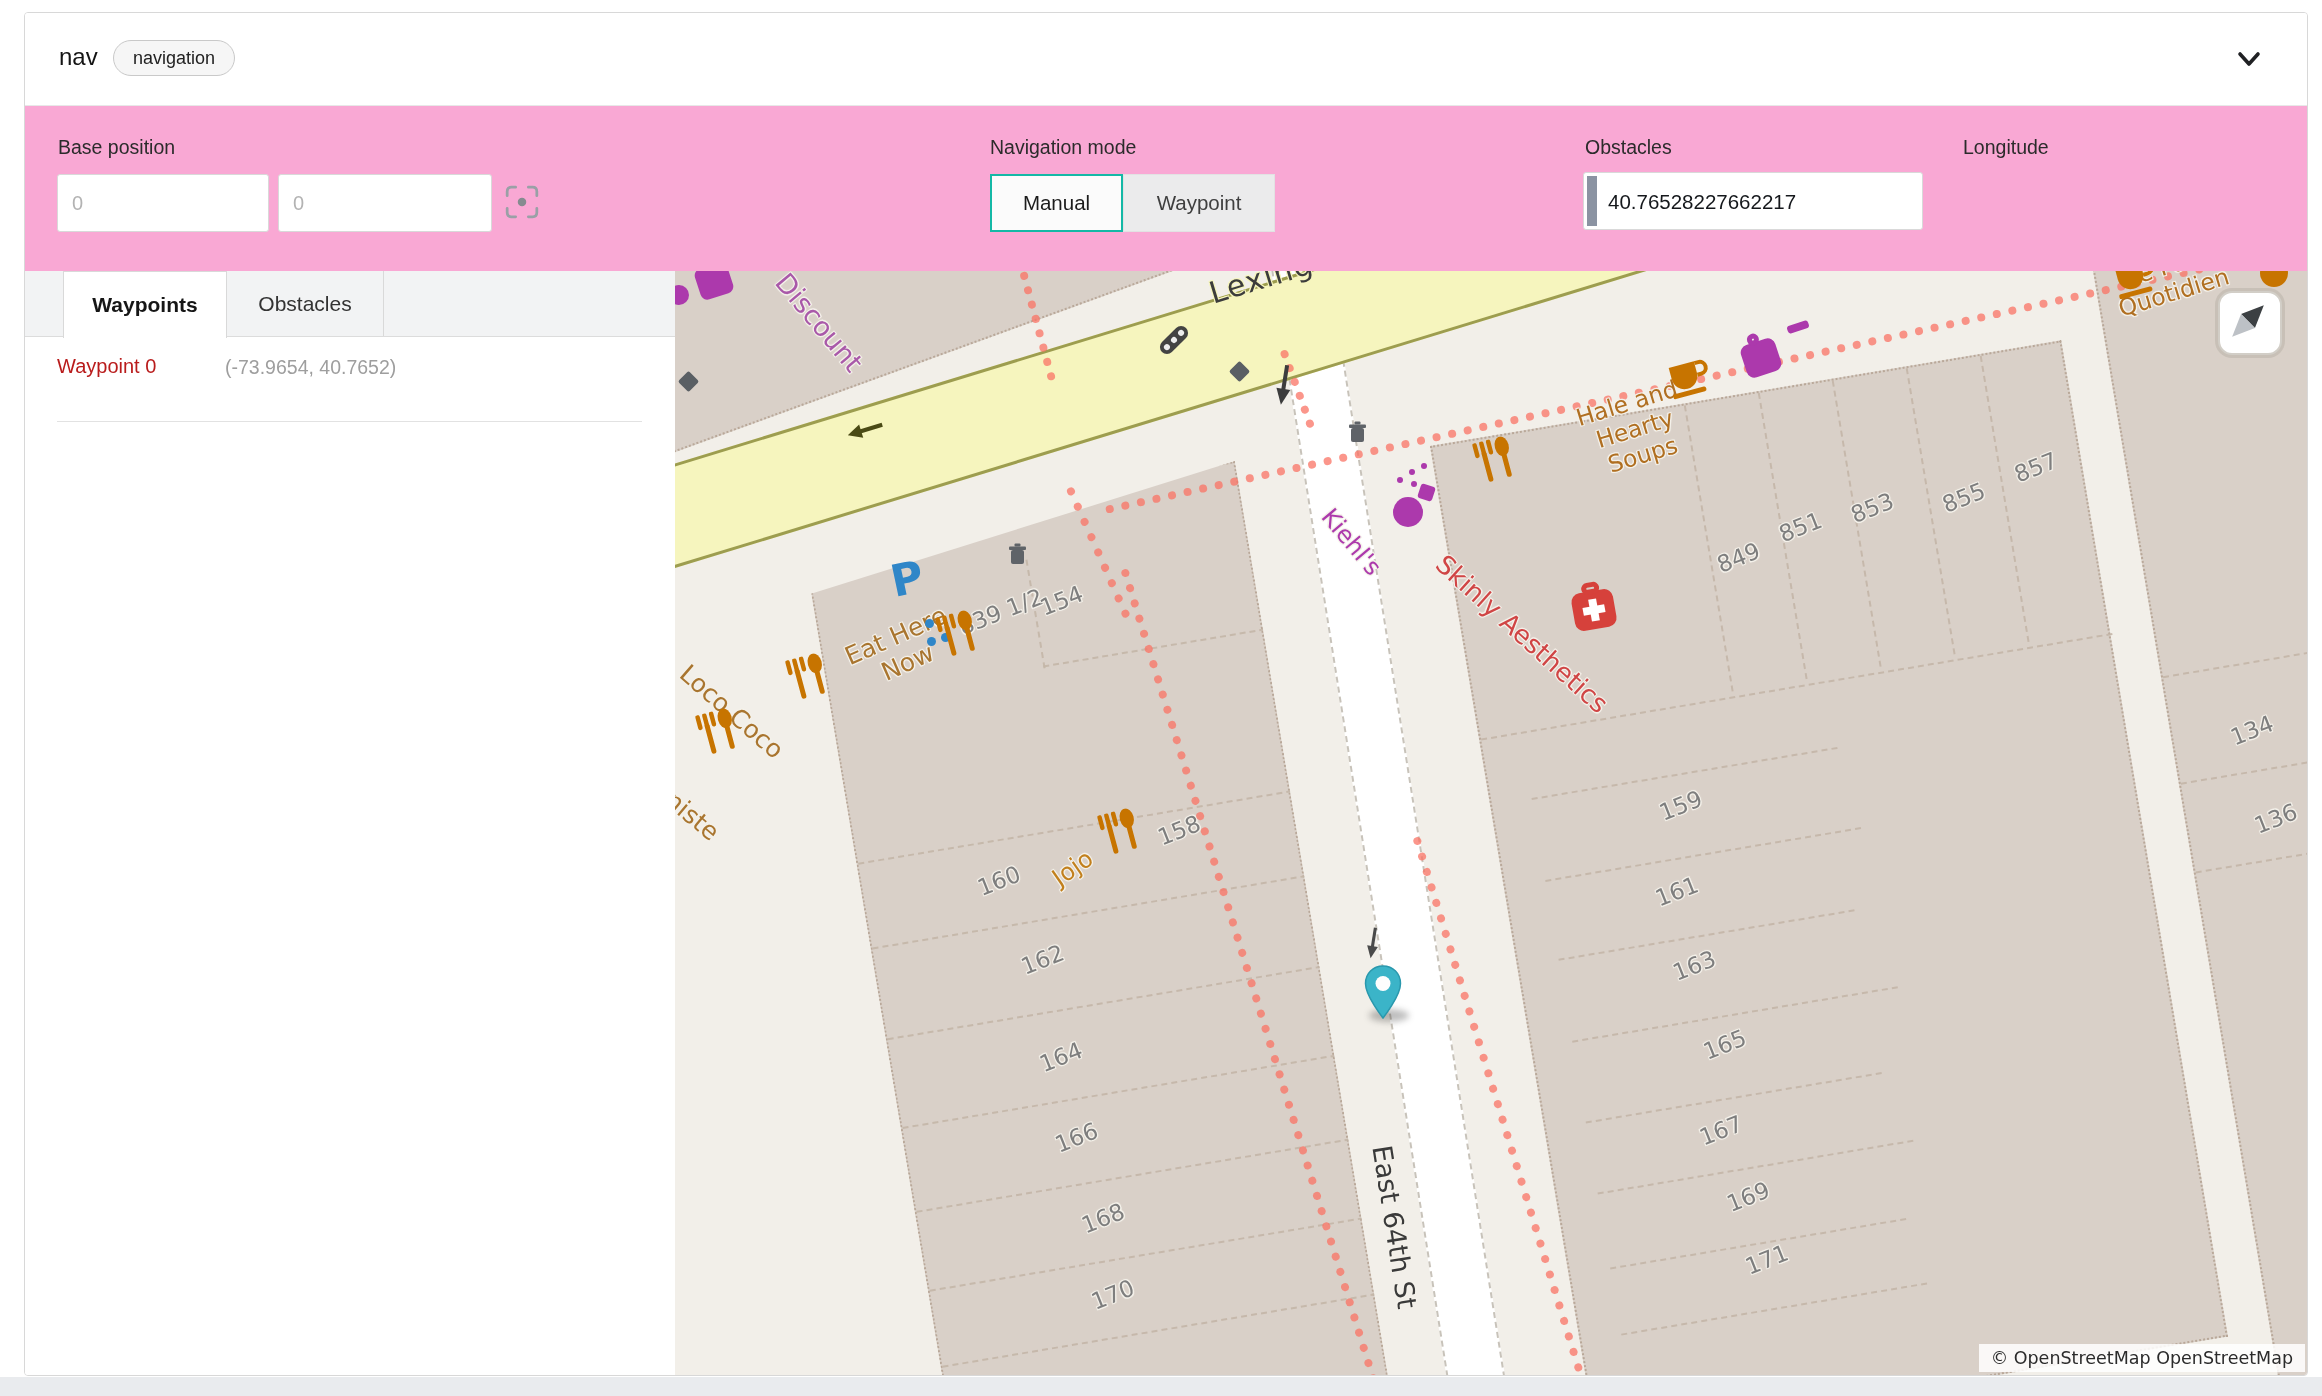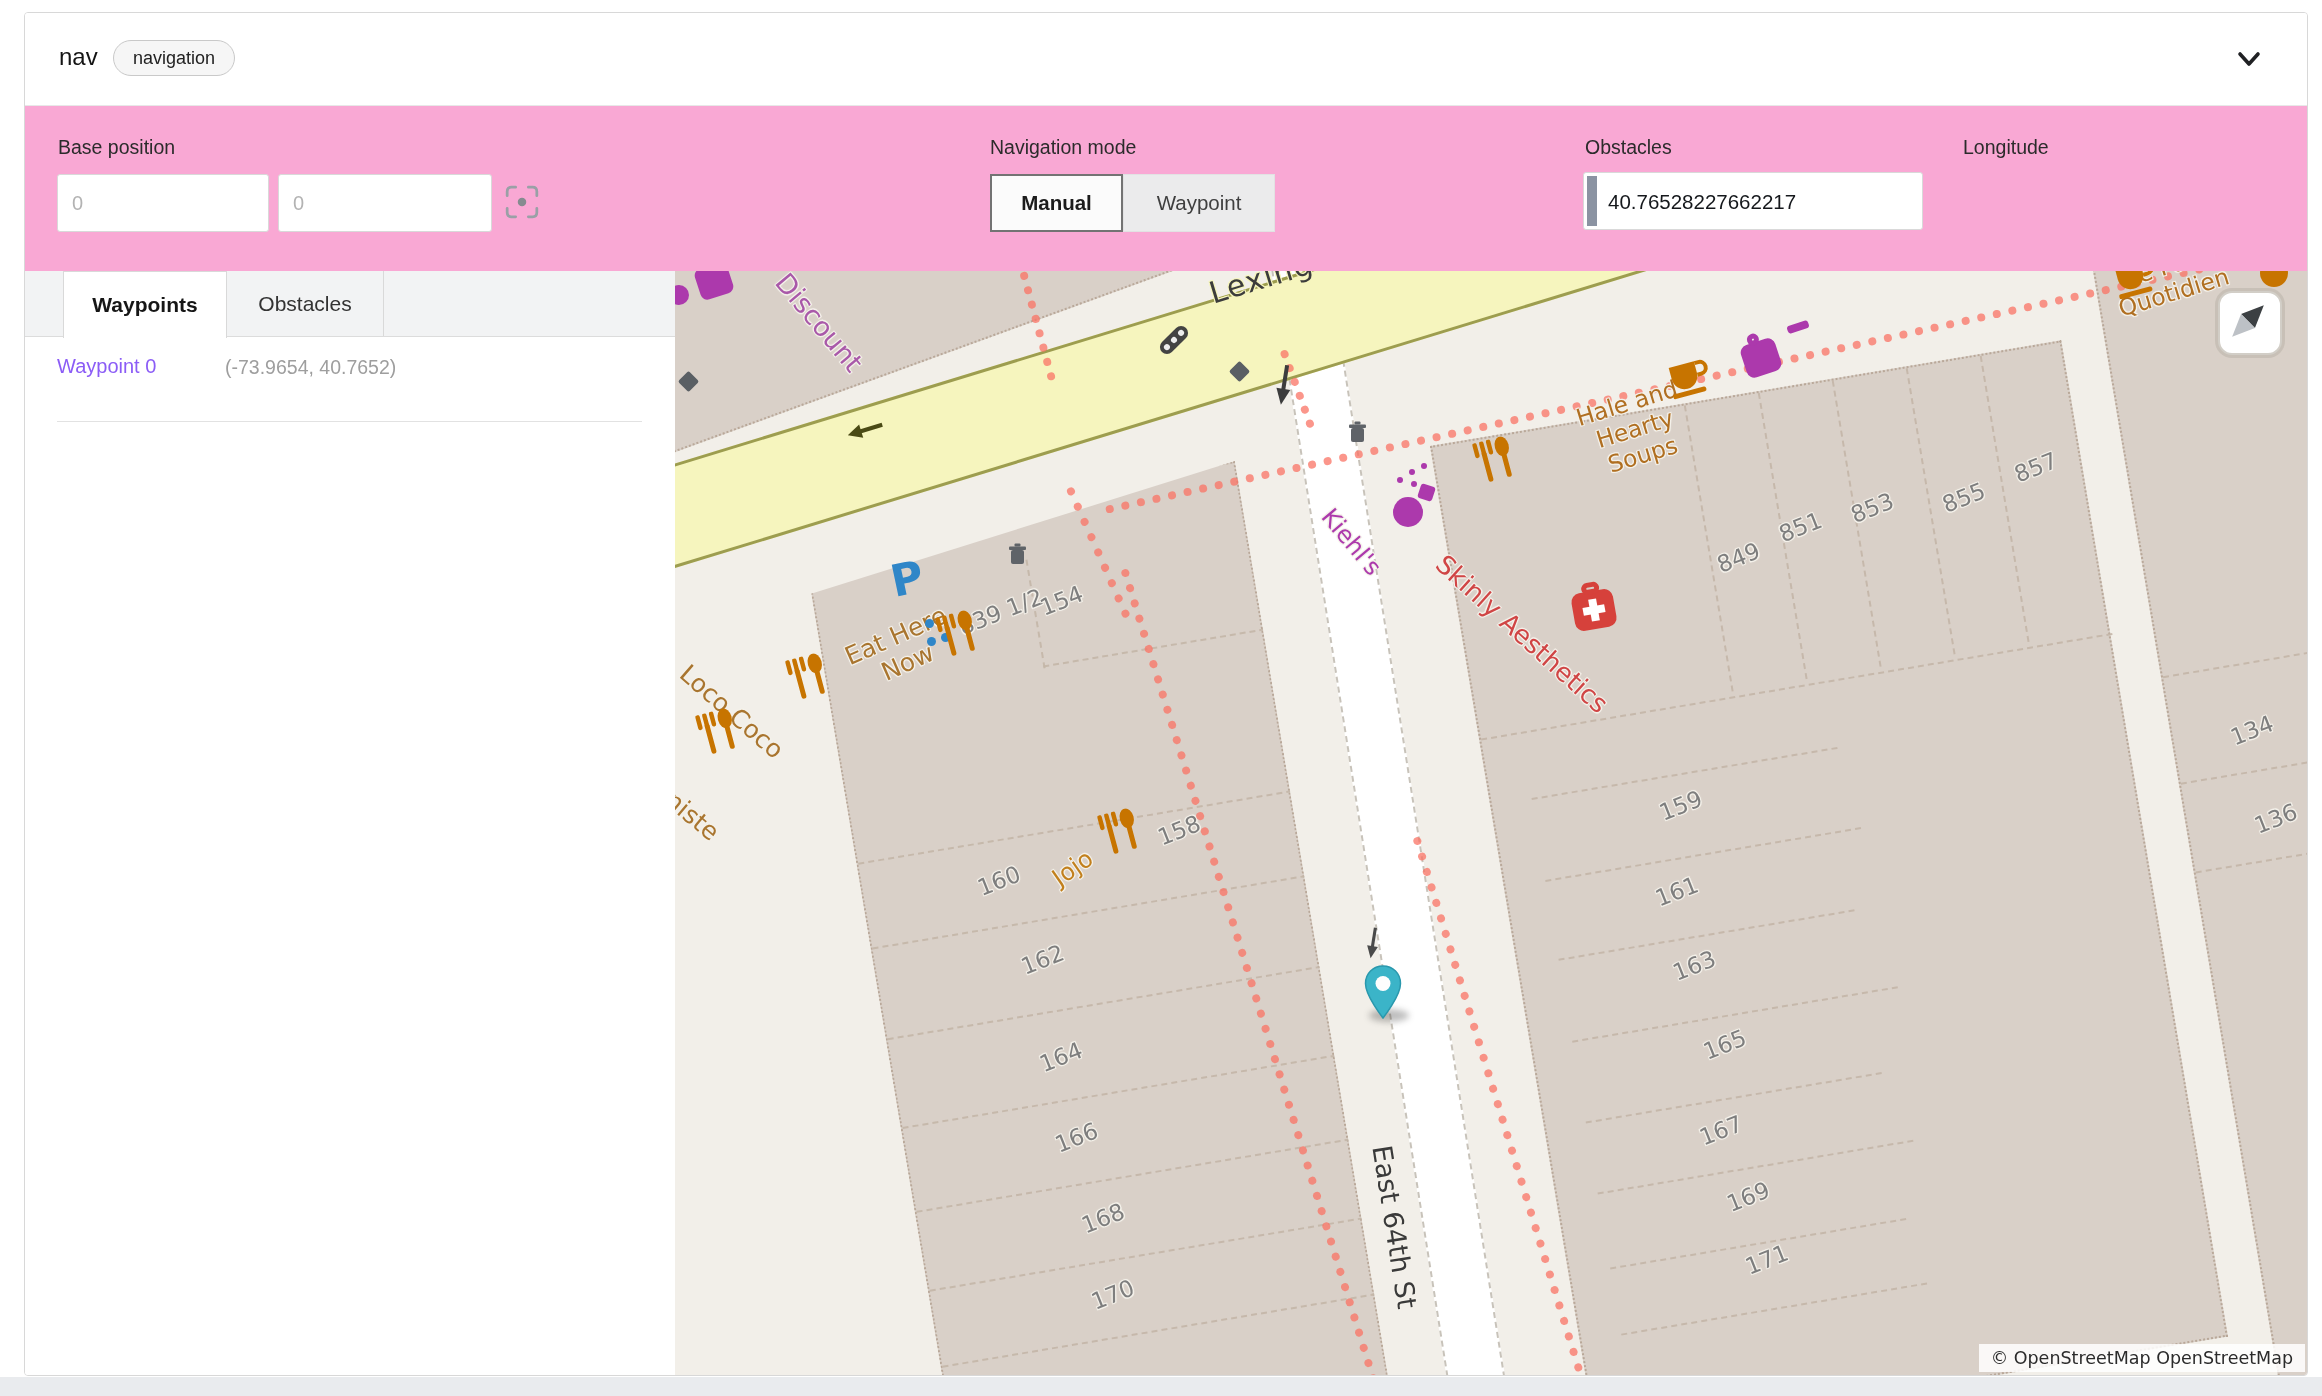--- a/index.html
+++ b/index.html
@@ -14,30 +14,30 @@
   
   .controls{position:absolute;left:0;top:93px;right:0;height:165px;background:#f9a8d4}
   .lbl{position:absolute;font-size:19.5px;color:#2b2b2b}
   .inp{position:absolute;height:58px;width:196px;border:1px solid #d9d9d9;border-radius:3px;font-size:20px;color:#15181c;padding:0 0 0 14px;font-family:"Liberation Sans",sans-serif;box-sizing:border-box;background:#fff;outline:none}
   .inp::placeholder{color:#b3b3b3}
   .numwrap{position:absolute;height:58px;border:1px solid #d9d9d9;border-radius:3px;background:#fff;box-sizing:border-box}
   .dragbar{position:absolute;left:3px;top:3px;bottom:3px;width:10px;background:#8b93a2}
   .numwrap input{position:absolute;left:22px;top:0;height:100%;width:calc(100% - 26px);border:none;outline:none;font-size:20.5px;color:#15181c;font-family:Liberation Sans, sans-serif;background:transparent}
   .iconbtn{position:absolute;background:none;border:none;padding:0;cursor:pointer}
   .tgl{position:absolute;height:58px;display:flex;align-items:center;justify-content:center;font-size:20.5px;box-sizing:border-box;cursor:pointer}
-  .tgl.sel{background:#fbfbfb;border:2px solid #737373;font-weight:bold;color:#1c1c1c;z-index:2}
+  .tgl.sel{background:#fbfbfb;border:2px solid #14b8a6;font-weight:normal;color:#1c1c1c;z-index:2}
   .tgl.unsel{background:#ebebec;color:#3f3f3f;border:1px solid #e2e2e3}
   
   .content{position:absolute;left:0;top:258px;right:0;bottom:0}
   .sidebar{position:absolute;left:0;top:0;width:650px;bottom:0;background:#fff}
   .tabbar{position:absolute;left:0;top:0;width:650px;height:66px;background:#f2f3f4;border-bottom:1px solid #dcdcdc;box-sizing:border-box}
   .tab{position:absolute;top:0;height:66px;display:flex;align-items:center;justify-content:center;font-size:21px;color:#333;box-sizing:border-box;cursor:pointer}
   .tab.active{background:#fff;border:1px solid #d9d9d9;border-bottom:none;font-weight:bold;color:#161616;height:67px;z-index:2}
   .tab-divider{position:absolute;left:358px;top:0;width:1px;height:65px;background:#d9d9d9}
-  .wp-name{position:absolute;left:32px;top:84px;font-size:20px;color:#8b5cf6}
+  .wp-name{position:absolute;left:32px;top:84px;font-size:20px;color:#b91c1c}
   .wp-coords{position:absolute;left:200px;top:85px;font-size:19.5px;color:#9e9e9e}
   .wp-divider{position:absolute;left:32px;top:150px;width:585px;height:1px;background:#e2e2e2}
   
   .map{position:absolute;left:650px;top:0;right:0;bottom:0;background:#f2efe9;overflow:hidden}
   .bldg{position:absolute;background:#d9d0c8;border:2px dotted #b9a899;box-sizing:border-box}
   .lot-h{position:absolute;border-top:2px dashed #c4b6a8;height:0;opacity:.9}
   .lot-v{position:absolute;border-left:2px dashed #c4b6a8;width:0;opacity:.9}
   .hn{position:absolute;font-family:"DejaVu Sans",sans-serif;font-size:23px;color:#7e7e7e;transform:rotate(-12deg);white-space:nowrap;
       text-shadow:-1px -1px 0 #f4f1ea,1px -1px 0 #f4f1ea,-1px 1px 0 #f4f1ea,1px 1px 0 #f4f1ea,0 0 3px #f4f1ea}
   .mlabel{position:absolute;font-family:"DejaVu Sans",sans-serif;white-space:nowrap;

